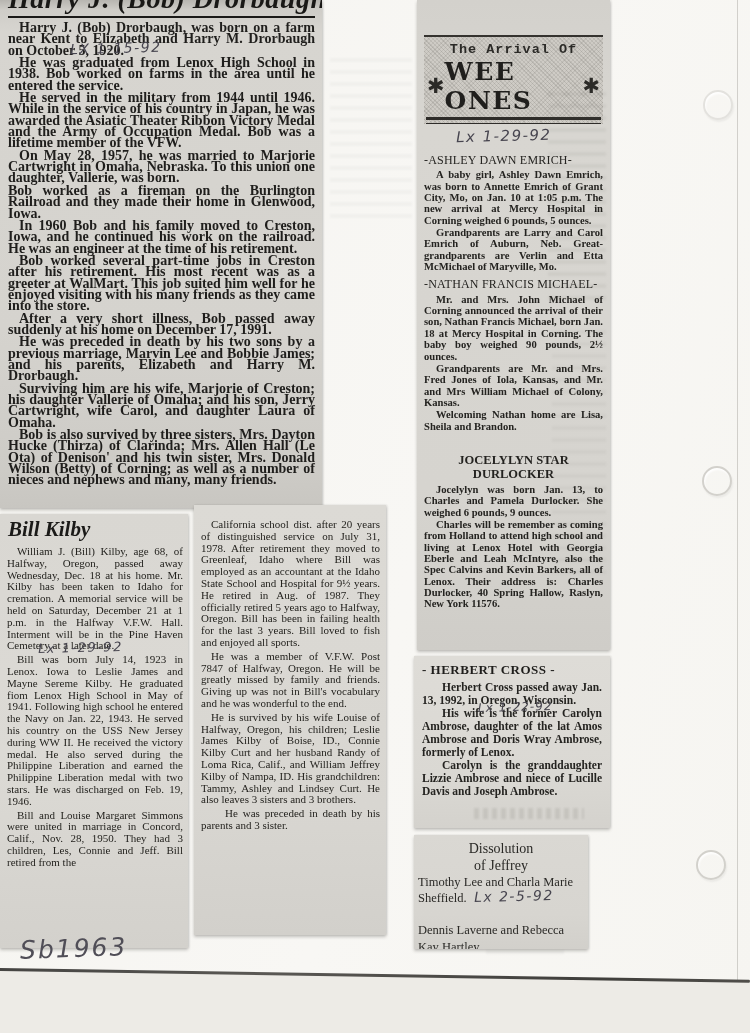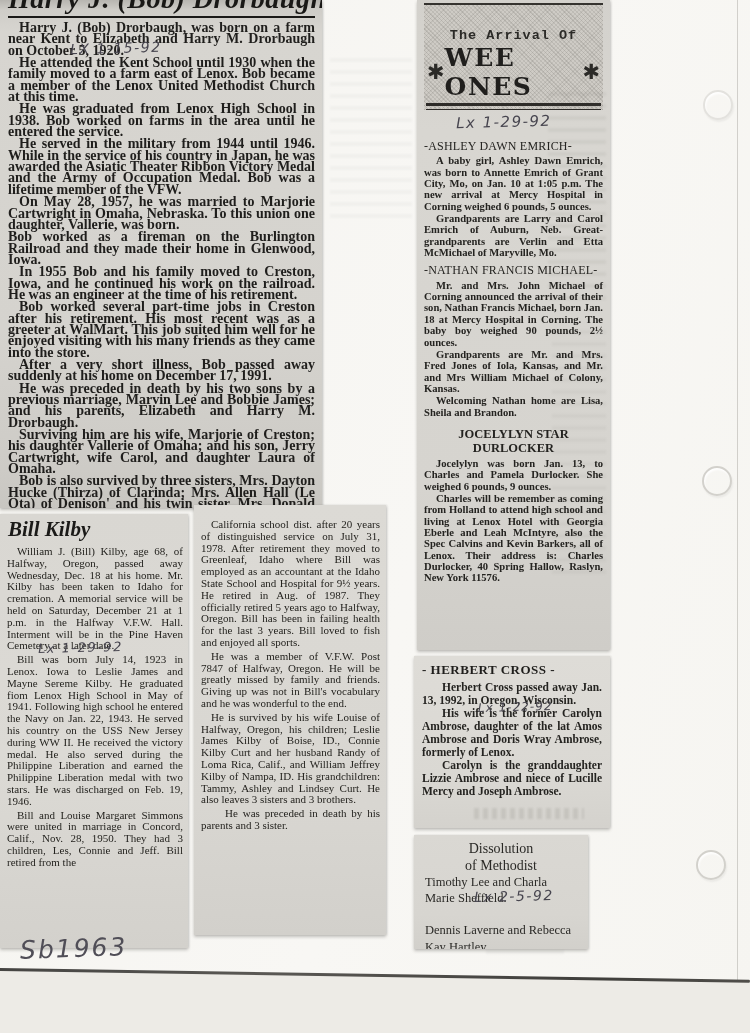--- a/index.html
+++ b/index.html
@@ -65,54 +65,55 @@
     left:194px; top:505px; width:192px; height:430px; padding:14px 6px 0 7px;
     background:linear-gradient(180deg,#dcdad5,#d8d6d1 70%,#d2d0cb);
   }
   .kilby-text p.deep-indent { text-indent:24px; }
 
   .clip-wee {
     left:417px; top:0; width:193px; height:650px; padding:3px 7px 0;
     background:linear-gradient(180deg,#d3d1cc,#d8d6d1 20%,#d6d4cf 75%,#cfcdc8);
   }
   .wee-masthead {
-    border-top:2px solid #35332f; padding:23px 2px 0; position:relative;
+    border-top:2px solid #35332f; padding:5px 2px 0; position:relative;
     background-color:#cecbc5;
     background-image:
       repeating-linear-gradient(45deg, rgba(90,88,82,.16) 0 1px, transparent 1px 3px),
       repeating-linear-gradient(-45deg, rgba(90,88,82,.11) 0 1px, transparent 1px 3px);
+    margin-top: 32px;
   }
   .masthead-line1 {
     font-family:"Liberation Mono", monospace; font-weight:bold;
     font-size:13.5px; letter-spacing:1px; text-align:center; color:#2b2a27;
   }
   .masthead-row { display:flex; align-items:center; justify-content:space-between; padding:0 1px 2px; }
   .masthead-asterisk { font-family:"DejaVu Sans", sans-serif; font-size:21px; font-weight:bold; color:#2b2a27; }
   .masthead-line2 {
     font-family:"DejaVu Serif", serif; font-weight:bold; font-size:25px;
     letter-spacing:1.5px; color:#201f1d;
   }
   .masthead-rules { border-top:3px solid #2e2c29; border-bottom:1.5px solid #2e2c29; height:7px; }
   .wee-body { font-size:10.6px; line-height:11.35px; font-weight:bold; text-align:justify; color:#242320; }
   .wee-body p { text-indent:12px; margin-bottom:1px; }
   .wee-heading { font-weight:normal; font-size:12px; letter-spacing:.2px; margin:7px 0 3px; text-indent:0 !important; text-align:left; }
-  .joce-heading { text-align:center; font-weight:bold; font-size:12.5px; line-height:14px; margin-top:9px; }
+  .joce-heading { text-align:center; font-weight:bold; font-size:12.5px; line-height:14px; margin-top:21px; }
   .joce-heading2 { text-align:center; font-weight:bold; font-size:12.5px; line-height:14px; margin-bottom:3px; }
   .wee-date-row { height:24px; position:relative; }
 
   .clip-cross {
     left:414px; top:656px; width:196px; height:172px; padding:4px 8px 0;
     background:linear-gradient(180deg,#dedcd7,#dad8d3 70%,#d4d2cd);
   }
   .cross-heading { text-align:left; font-weight:bold; font-size:13px; letter-spacing:.5px; margin:2px 0 3px; }
   .cross-body { font-size:11.5px; line-height:13px; text-align:justify; font-weight:bold; color:#242320; }
   .cross-body p { text-indent:20px; }
 
   .clip-diss {
-    left:414px; top:835px; width:174px; height:114px; padding:5px 11px 0;
+    left:414px; top:835px; width:174px; height:114px; padding:5px 4px 0;
     background:linear-gradient(180deg,#dad8d3,#d7d5d0 70%,#d2d0cb);
   }
   .diss-title  { text-align:center; font-size:14px; line-height:17px; color:#2a2926; }
   .diss-body   { font-size:12.5px; line-height:16.2px; color:#2a2926; }
 
   
   .hw {
     position:absolute; z-index:3; white-space:nowrap;
     font-family:"DejaVu Sans", sans-serif; font-style:italic;
     color:#47454f; letter-spacing:1.5px; transform:rotate(-1.5deg);
@@ -150,26 +151,25 @@
 <div class="punch-hole hole-2"></div>
 <div class="punch-hole hole-3"></div>
 
 <div class="ghost ghost-gap"></div>
 <div class="ghost ghost-foot"></div>
 
 <div class="clip clip-drorbaugh">
   <h1 class="drorbaugh-title">Harry J. (Bob) Drorbaugh</h1>
   <div class="newsprint">
     <p>Harry J. (Bob) Drorbaugh, was born on a farm near Kent to Elizabeth and Harry M. Drorbaugh on October 5, 1920.</p>
-    <p>He attended the Kent School until 1930 when the family moved to a farm east of Lenox. Bob became a member of the Lenox United Methodist Church at this time.</p>
     <p>He was graduated from Lenox High School in 1938. Bob worked on farms in the area until he entered the service.</p>
     <p>He served in the military from 1944 until 1946. While in the service of his country in Japan, he was awarded the Asiatic Theater Ribbon Victory Medal and the Army of Occupation Medal. Bob was a lifetime member of the VFW.</p>
     <p>On May 28, 1957, he was married to Marjorie Cartwright in Omaha, Nebraska. To this union one daughter, Vallerie, was born.</p>
     <p class="noindent">Bob worked as a fireman on the Burlington Railroad and they made their home in Glenwood, Iowa.</p>
-    <p>In 1955 Bob and his family moved to Creston, Iowa, and he continued his work on the railroad. He was an engineer at the time of his retirement.</p>
+    <p>In 1960 Bob and his family moved to Creston, Iowa, and he continued his work on the railroad. He was an engineer at the time of his retirement.</p>
     <p>Bob worked several part-time jobs in Creston after his retirement. His most recent was as a greeter at WalMart. This job suited him well for he enjoyed visiting with his many friends as they came into the store.</p>
     <p>After a very short illness, Bob passed away suddenly at his home on December 17, 1991.</p>
     <p>He was preceded in death by his two sons by a previous marriage, Marvin Lee and Bobbie James; and his parents, Elizabeth and Harry M. Drorbaugh.</p>
     <p>Surviving him are his wife, Marjorie of Creston; his daughter Vallerie of Omaha; and his son, Jerry Cartwright, wife Carol, and daughter Laura of Omaha.</p>
     <p>Bob is also survived by three sisters, Mrs. Dayton Hucke (Thirza) of Clarinda; Mrs. Allen Hall (Le Ota) of Denison' and his twin sister, Mrs. Donald Wilson (Betty) of Corning; as well as a number of nieces and nephews and many, many friends.</p>
   </div>
   <span class="hw hw-drorbaugh">LX 1-15-92</span>
 </div>
 
 <div class="clip clip-kilby-l">
@@ -219,29 +219,29 @@
   </div>
   <div class="ghost ghost-wee-1" style="left:131px; top:92px;"></div>
   <div class="ghost ghost-wee-2" style="left:135px; top:330px;"></div>
 </div>
 
 <div class="clip clip-cross">
   <div class="cross-heading">- HERBERT CROSS -</div>
   <div class="cross-body">
     <p>Herbert Cross passed away Jan. 13, 1992, in Oregon, Wisconsin.</p>
     <p>His wife is the former Carolyn Ambrose, daughter of the lat Amos Ambrose and Doris Wray Ambrose, formerly of Lenox.</p>
-    <p>Carolyn is the granddaughter Lizzie Ambrose and niece of Lucille Mercy and Joseph Ambrose.</p>
+    <p>Carolyn is the granddaughter Lizzie Ambrose and niece of Lucille Davis and Joseph Ambrose.</p>
   </div>
   <span class="hw hw-cross">Lx 1-22-92</span>
   <div class="ghost-cross-smudge"></div>
 </div>
 
 <div class="clip clip-diss">
   <div class="diss-title">Dissolution</div>
-  <div class="diss-title">of Methodist</div>
+  <div class="diss-title">of Jeffrey</div>
   <div class="diss-body">Timothy Lee and Charla Marie Sheffield.</div>
   <div class="diss-body" style="margin-top:16px;">Dennis Laverne and Rebecca Kay Hartley.</div>
   <span class="hw hw-diss">Lx 2-5-92</span>
 </div>
 
 <span class="sb-label">Sb1963</span>
 
 <div class="page-edge-line"></div>
 <div class="page-right-edge"></div>
 

